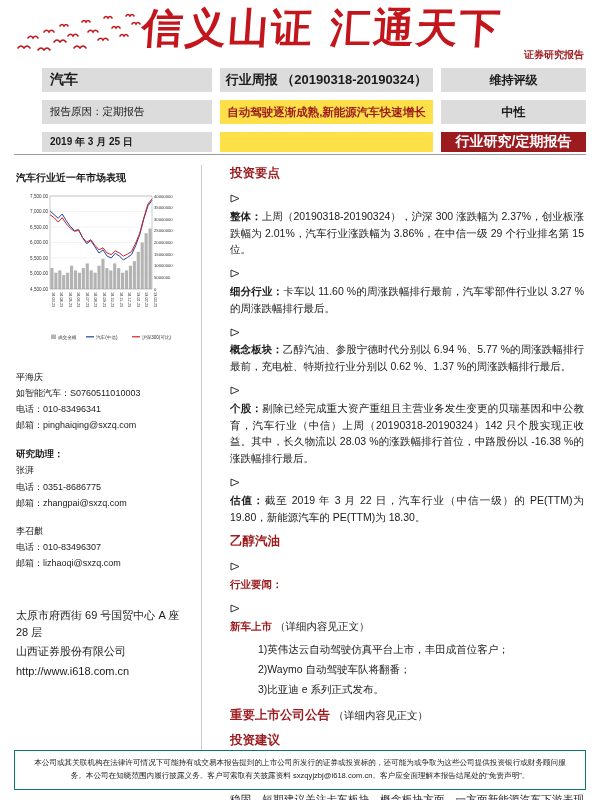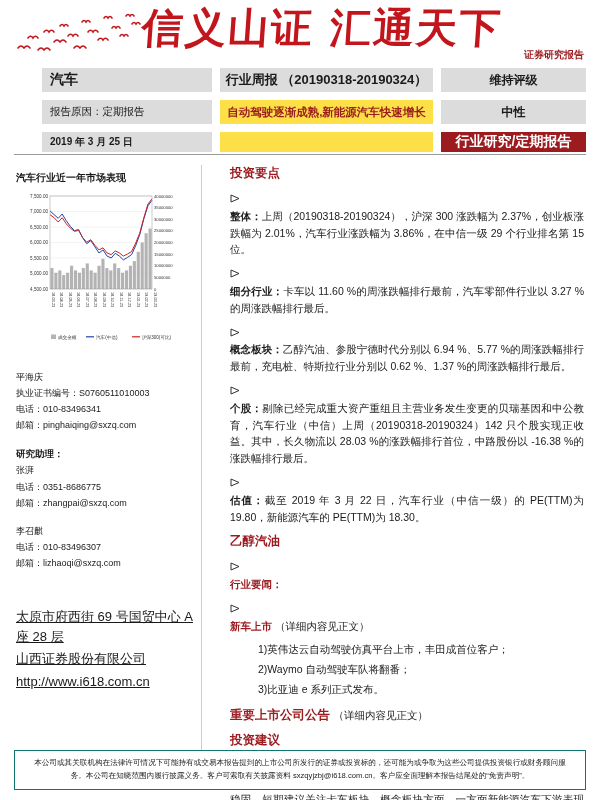--- a/index.html
+++ b/index.html
@@ -35,21 +35,21 @@
   
   .bodyrow { display:flex; margin-top:10px; height:596px;gap:14px; }
   .sidebar { width:188px; padding:2px 8px 0 2px; border-right:1px solid #cccccc; }
   .main { flex:1; padding:0 2px 0 14px; }
 
   .chart-title { font-size:10px; font-weight:bold; margin:4px 0 6px 0; }
   .analyst-block { margin-top:24px; font-size:9px; line-height:1.35; }
   .analyst-block .ln { margin:4px 0; word-break:break-all; }
   .analyst-block .lbl { font-weight:bold; font-size:9.5px; margin:8px 0 4px 0; }
   .gap-lg { margin-top:16px !important; }
-  .addr-block { margin-top:38px; font-size:13px; line-height:1.5;text-decoration:underline; }
+  .addr-block { margin-top:38px; font-size:11px; line-height:1.5; }
   .addr-block .ln { margin:3px 0; }
 
   
   .h-red { color:#9b1b1f; font-weight:bold; font-size:12.5px; margin:8px 0 6px 0; }
   .h-red .note { color:#1a1a1a; font-weight:normal; font-size:10.5px; }
   .bullet { display:flex; margin:5px 0; font-size:10.5px; line-height:1.6; text-align:justify;flex-direction:column; }
   .bullet .arr { flex:0 0 17px; padding-top:3px; }
   .bullet .lead { font-weight:bold; }
   .bullet .lead.red { color:#9b1b1f; }
   .news { margin:2px 0 2px 28px; font-size:10.5px; line-height:1.75; }
@@ -175,21 +175,21 @@
           <rect x="35" y="143.5" width="5" height="4.5" fill="#b3b3b3"></rect>
           <text x="42" y="147.5" font-size="4.6" fill="#333">成交金额</text>
           <line x1="70" y1="145.8" x2="78" y2="145.8" stroke="#2244aa" stroke-width="1.2"></line>
           <text x="80" y="147.5" font-size="4.6" fill="#333">汽车(中信)</text>
           <line x1="116" y1="145.8" x2="124" y2="145.8" stroke="#cc2222" stroke-width="1.2"></line>
           <text x="126" y="147.5" font-size="4.6" fill="#333">沪深300(可比)</text>
         </svg>
 
       <div class="analyst-block">
         <div class="ln">平海庆</div>
-        <div class="ln">执业证书编号：S0760511010003</div>
+        <div class="ln">如智能汽车：S0760511010003</div>
         <div class="ln">电话：010-83496341</div>
         <div class="ln">邮箱：pinghaiqing@sxzq.com</div>
 
         <div class="ln lbl gap-lg">研究助理：</div>
         <div class="ln">张湃</div>
         <div class="ln">电话：0351-8686775</div>
         <div class="ln">邮箱：zhangpai@sxzq.com</div>
         <div class="ln gap-lg">李召麒</div>
         <div class="ln">电话：010-83496307</div>
         <div class="ln">邮箱：lizhaoqi@sxzq.com</div>

